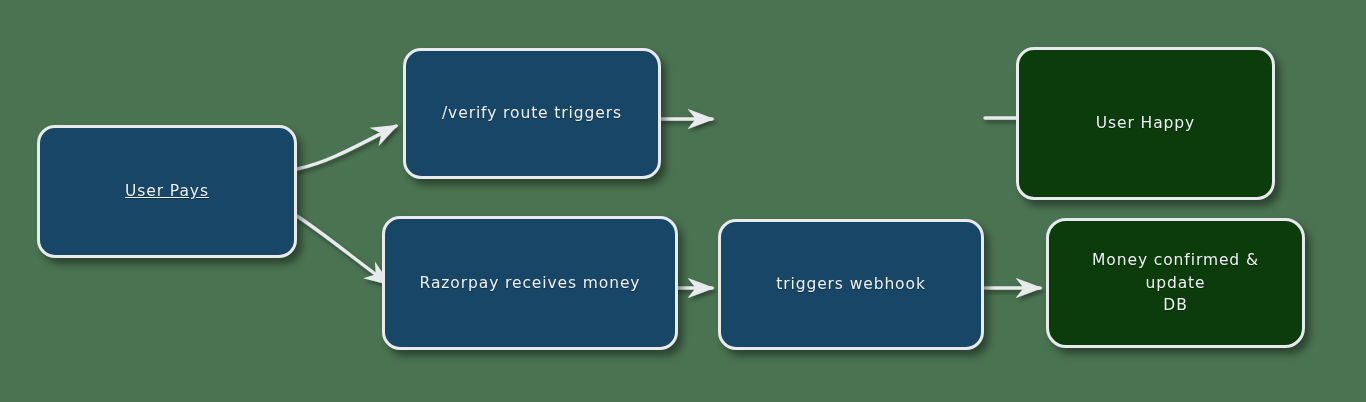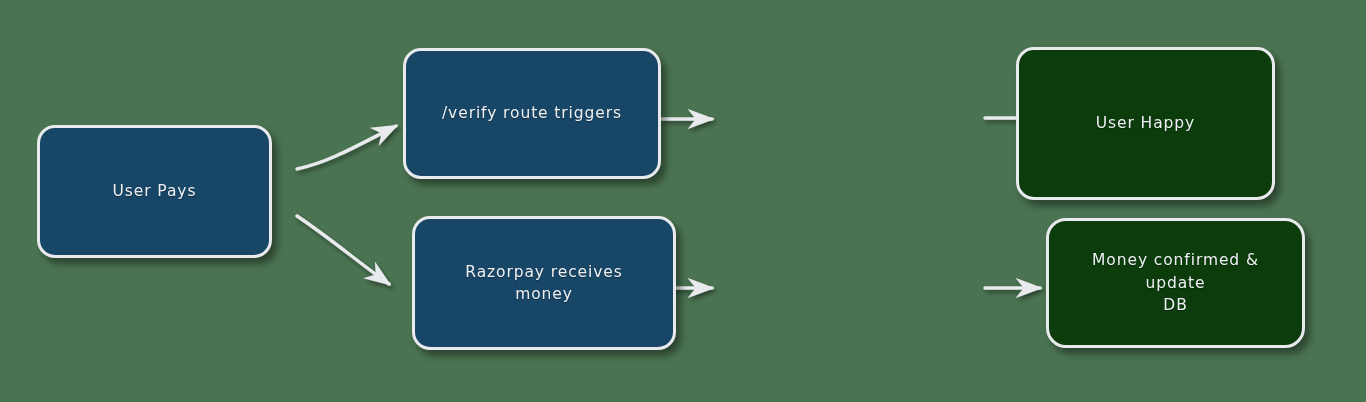--- a/index.html
+++ b/index.html
@@ -65,36 +65,39 @@
     <g stroke="#e8eaed" stroke-width="3.4" fill="none" stroke-linecap="round" filter="url(#shadow)" marker-end="url(#arrowhead)">
       <path d="M297,169 C330,162 360,144 396,126"></path>
       <path d="M297,216 C330,238 358,262 389,284"></path>
       <path d="M661,119 L712,119"></path>
       <path d="M985,118 L1042,118"></path>
       <path d="M661,288 L712,288"></path>
       <path d="M985,288 L1040,288"></path>
     </g>
   </svg>
 
-  <div class="node blue" style="left:37px; top:125px; width:235px; height:133px;">
+  <div class="node blue" style="left:37px; top:125px; width:260px; height:133px;text-decoration:underline;">
     <span class="node-label">User Pays</span>
   </div>
 
   <div class="node blue" style="left:403px; top:48px; width:258px; height:131px;">
     <span class="node-label">/verify route triggers</span>
   </div>
 
 
   <div class="node green" style="left:1016px; top:47px; width:259px; height:153px;">
     <span class="node-label">User Happy</span>
   </div>
 
-  <div class="node blue" style="left:412px; top:216px; width:264px; height:134px;">
+  <div class="node blue" style="left:382px; top:216px; width:296px; height:134px;">
     <span class="node-label">Razorpay receives money</span>
   </div>
 
+  <div class="node blue" style="left:718px; top:219px; width:266px; height:131px;">
+    <span class="node-label">triggers webhook</span>
+  </div>
 
   <div class="node green" style="left:1046px; top:218px; width:259px; height:130px;border-radius:20px;">
     <span class="node-label">Money confirmed  &amp; update
 DB</span>
   </div>
 
 </div>
 
 </body></html>

